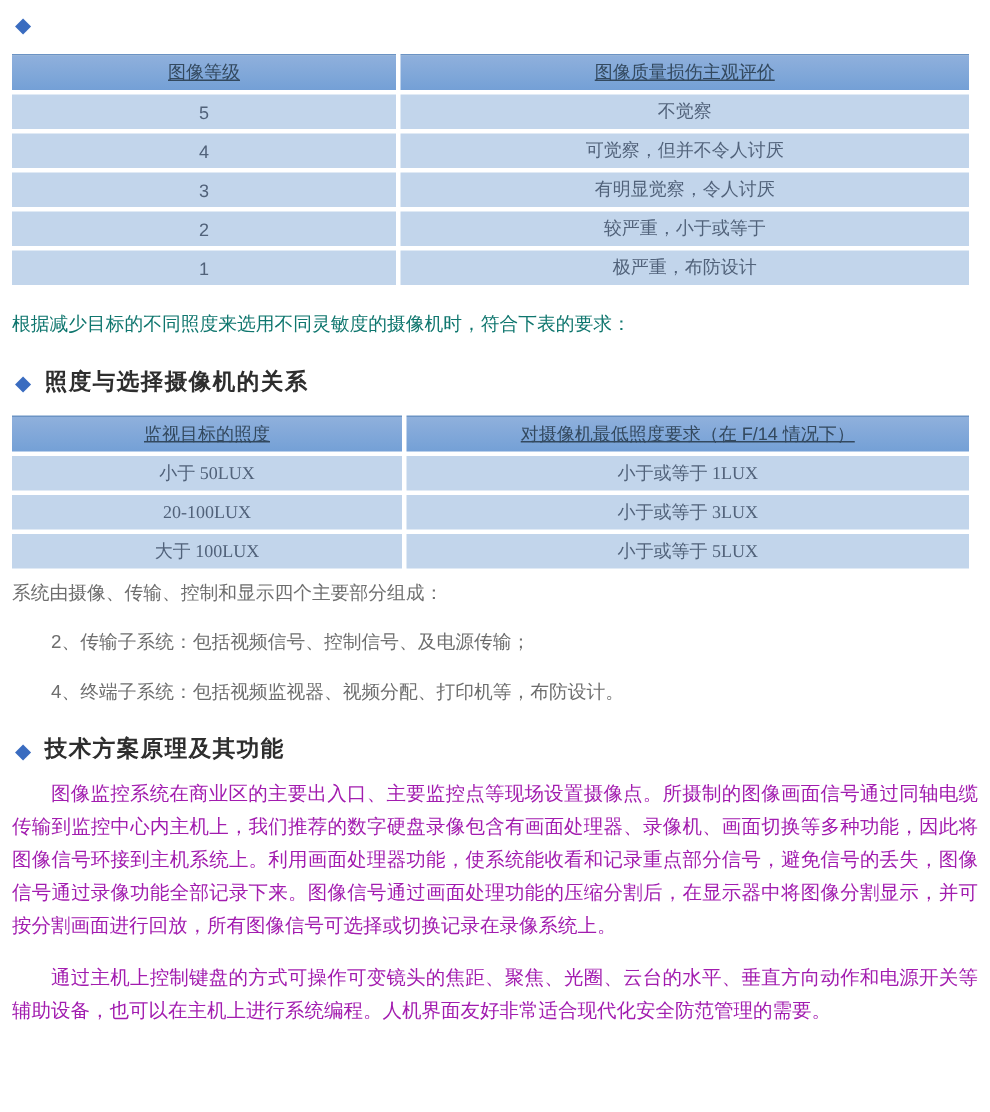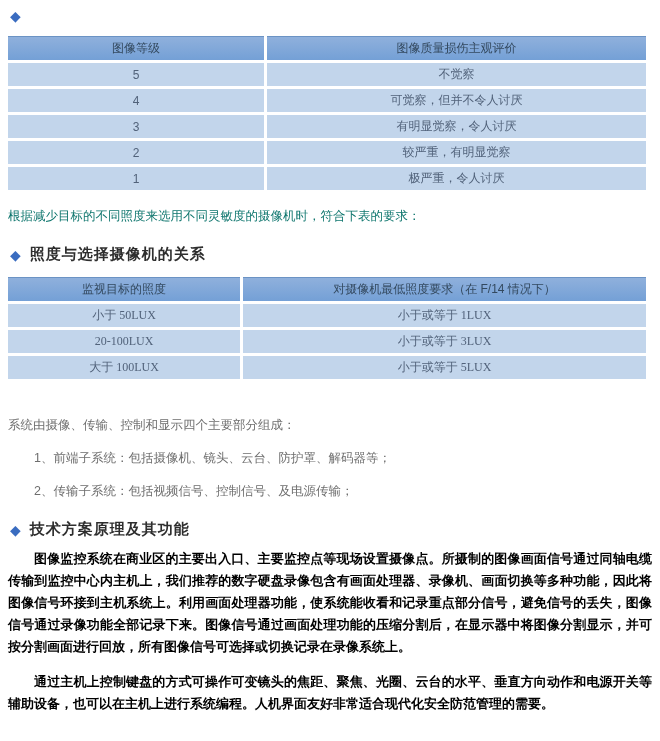--- a/index.html
+++ b/index.html
@@ -34,49 +34,50 @@
   table.tbl th, table.tbl td {
     text-align: center; vertical-align: middle;
     font-size: 12px;
     padding: 0;
   }
   table.tbl th {
     background: linear-gradient(#8fb0dc, #74a0d6);
     color: #33495f; font-weight: normal;
     height: 23px;
     border-top: 1px solid #6b93c4;
+    text-decoration: underline;
   }
   table.tbl td {
     background: #c2d5eb;
     color: #51627a;
     height: 23px;
   }
   .tbl1 .c1 { width: 256px; }
-  .tbl2 .c1 { width: 232px; }
+  .tbl2 .c1 { width: 260px; }
   .tbl2 th { height: 22px; }
   .tbl2 td { height: 24px; font-family: Liberation Serif, serif; }
 
   
   .note {
     margin: 14px 0 0 0;
     font-size: 12.5px; line-height: 18px; color: #0f766e;
   }
   .sys-intro {
-    margin: 34px 0 0 0;
+    margin: 4px 0 0 0;
     font-size: 12.5px; line-height: 18px; color: #6e6e6e;
   }
   .sys-list { margin: 0; padding: 0; list-style: none; }
   .sys-list li {
     margin: 15px 0 0 26px;
     font-size: 12.5px; line-height: 18px; color: #6e6e6e;
   }
   .para {
     margin: 9px 0 0 0;
-    font-size: 13px; line-height: 22px; color: #000000;
-    text-indent: 2em; text-align: justify; font-weight: bold;
+    font-size: 13px; line-height: 22px; color: #a21caf;
+    text-indent: 2em; text-align: justify;
   }
   .para + .para { margin-top: 13px; }
   .gap-lg { margin-top: 20px; }
 </style>
 </head>
 <body>
 
 <div class="page">
 
   <div class="section-title">
@@ -98,25 +99,25 @@
       <tr>
         <td>4</td>
         <td>可觉察，但并不令人讨厌</td>
       </tr>
       <tr>
         <td>3</td>
         <td>有明显觉察，令人讨厌</td>
       </tr>
       <tr>
         <td>2</td>
-        <td>较严重，有明显觉察</td>
+        <td>较严重，小于或等于</td>
       </tr>
       <tr>
         <td>1</td>
-        <td>极严重，令人讨厌</td>
+        <td>极严重，布防设计</td>
       </tr>
     </tbody>
   </table>
 
   <p class="note">根据减少目标的不同照度来选用不同灵敏度的摄像机时，符合下表的要求：</p>
 
   <div class="section-title gap-lg">
     <span class="diamond">◆</span>
     <span>照度与选择摄像机的关系</span>
   </div>
@@ -140,22 +141,22 @@
       <tr>
         <td>大于 100LUX</td>
         <td>小于或等于 5LUX</td>
       </tr>
     </tbody>
   </table>
 
   <p class="sys-intro">系统由摄像、传输、控制和显示四个主要部分组成：</p>
 
   <ul class="sys-list">
-    <li>1、前端子系统：包括摄像机、镜头、云台、防护罩、解码器等；</li>
     <li>2、传输子系统：包括视频信号、控制信号、及电源传输；</li>
+    <li>4、终端子系统：包括视频监视器、视频分配、打印机等，布防设计。</li>
   </ul>
 
   <div class="section-title gap-lg">
     <span class="diamond">◆</span>
     <span>技术方案原理及其功能</span>
   </div>
 
   <p class="para">图像监控系统在商业区的主要出入口、主要监控点等现场设置摄像点。所摄制的图像画面信号通过同轴电缆传输到监控中心内主机上，我们推荐的数字硬盘录像包含有画面处理器、录像机、画面切换等多种功能，因此将图像信号环接到主机系统上。利用画面处理器功能，使系统能收看和记录重点部分信号，避免信号的丢失，图像信号通过录像功能全部记录下来。图像信号通过画面处理功能的压缩分割后，在显示器中将图像分割显示，并可按分割画面进行回放，所有图像信号可选择或切换记录在录像系统上。</p>
   <p class="para">通过主机上控制键盘的方式可操作可变镜头的焦距、聚焦、光圈、云台的水平、垂直方向动作和电源开关等辅助设备，也可以在主机上进行系统编程。人机界面友好非常适合现代化安全防范管理的需要。</p>
 

